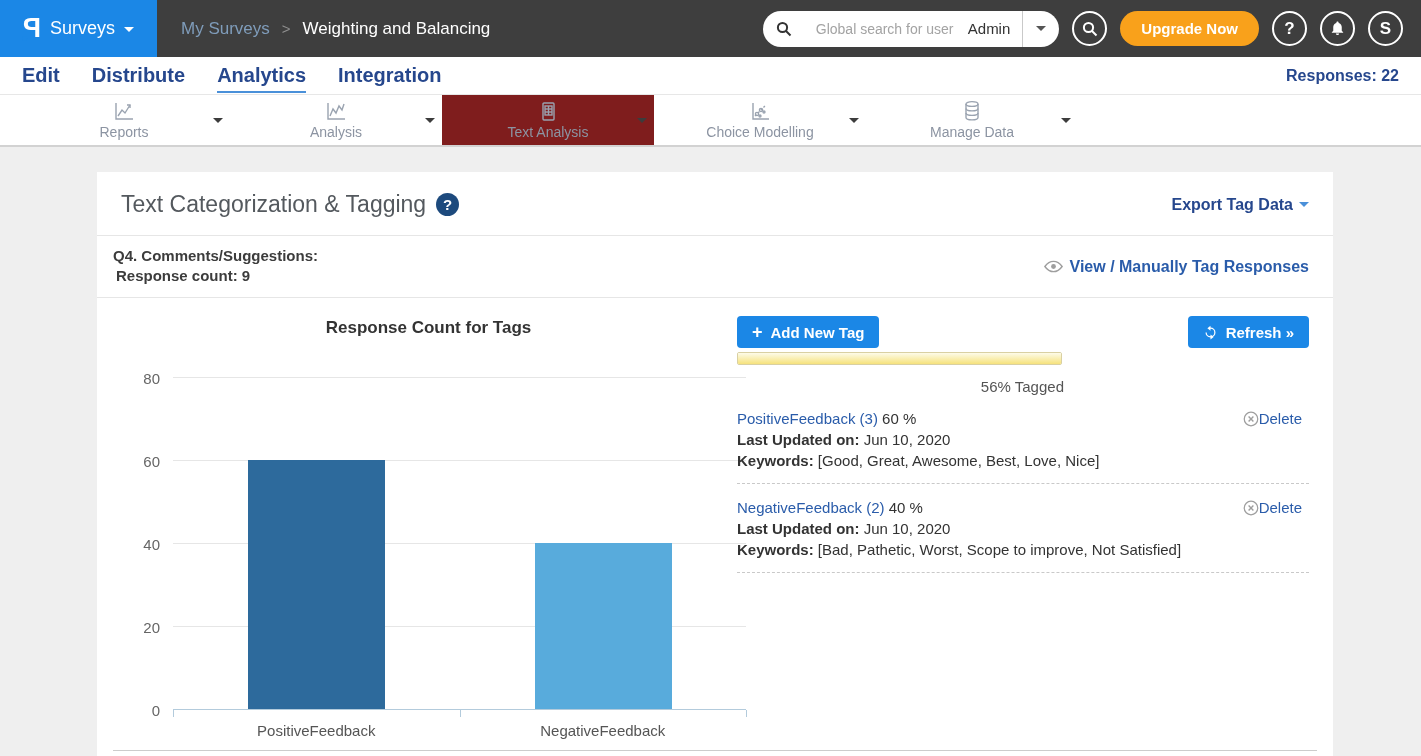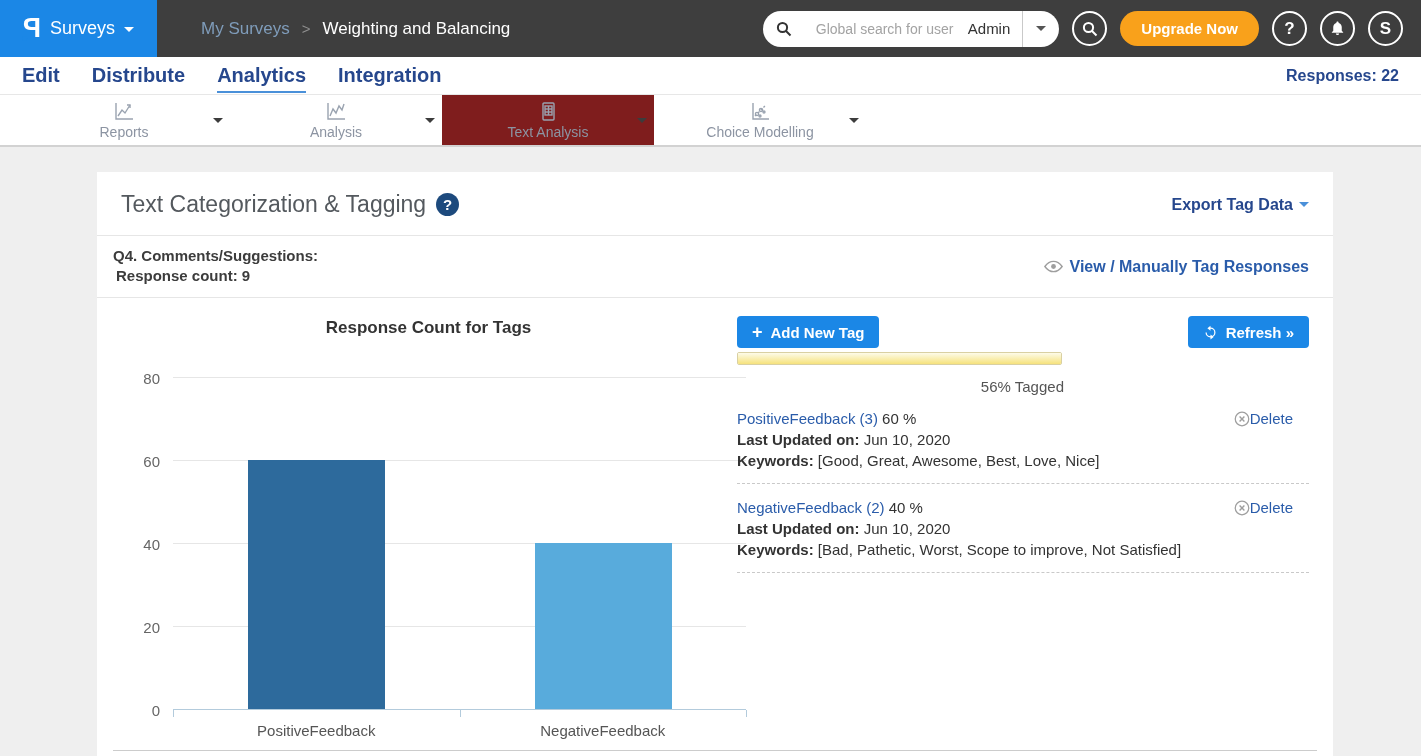--- a/index.html
+++ b/index.html
@@ -9,21 +9,21 @@
   
   .topbar { height:57px; background:#3e3e3e; display:flex; align-items:center; padding-right:18px; }
   .logo-box { width:157px; height:100%; background:#1b87e6; display:flex; align-items:center;
     justify-content:center; gap:9px; color:#fff; cursor:pointer; }
   .plogo { font-size:27px; font-weight:700; position:relative; line-height:1; transform:scaleX(-1); }
   .plogo::after { content:''; position:absolute; right:-1px; bottom:1px; width:5px; height:5px;
     background:#1b87e6; border-radius:50%; }
   .logo-label { font-size:18px; }
   .caret { width:0; height:0; border:5px solid transparent; display:inline-block; }
   .caret-white { border-top-color:#fff; margin-top:6px; }
-  .breadcrumb { margin-left:44px; font-size:17px; color:#7f9cba; display:flex; align-items:center; gap:12px; }
+  .breadcrumb { margin-left:24px; font-size:17px; color:#7f9cba; display:flex; align-items:center; gap:12px; }
   .crumb-sep { color:#8f8f8f; font-size:15px; }
   .crumb-current { color:#ffffff; }
 
   .search-pill { margin-left:auto; background:#fff; height:36px; border-radius:18px;
     display:flex; align-items:center; padding-left:13px; overflow:hidden; }
   .search-pill input { border:0; outline:none; width:148px; font-size:14px; color:#333;
     font-family:"Liberation Sans",sans-serif; margin-left:24px; }
   .search-pill input::placeholder { color:#a3a3a3; }
   .pill-scope { font-size:15px; color:#333; padding:0 12px 0 4px; }
   .pill-divider { width:1px; height:36px; background:#c9c9c9; }
@@ -100,21 +100,21 @@
   .plus-glyph { font-size:18px; font-weight:700; line-height:1; }
   .progress-track { width:325px; height:13px; margin-top:4px; border:1px solid #d9d0a2;
     border-radius:2px; overflow:hidden; background:#fbfbf6; }
   .progress-fill { height:100%; background:linear-gradient(180deg,#fdfbe9 0%,#f6e27c 100%); }
   .tagged-label { width:327px; text-align:right; font-size:15px; color:#555; margin-top:13px; }
 
   .tag-entry { position:relative; margin-top:13px; font-size:15px; color:#333; line-height:21px; }
   .tag-link { color:#2a5caa; cursor:pointer; }
   .tag-pct { color:#333; }
   .bold { font-weight:700; }
-  .delete-btn { position:absolute; right:16px; top:0; display:flex; align-items:center; 
+  .delete-btn { position:absolute; right:7px; top:0; display:flex; align-items:center; 
     color:#2a5caa; font-size:15px; cursor:pointer;text-align:center; }
   .dashed-sep { border-bottom:1px dashed #c9c9c9; margin-top:12px; }
   .card-bottom-rule { position:absolute; bottom:5px; left:16px; right:16px; border-top:1px solid #cccccc; }
 </style>
 </head>
 <body>
 
 <div class="topbar">
   <div class="logo-box">
     <span class="plogo">P</span>
@@ -203,20 +203,32 @@
     <span class="subtab-main">
       <svg class="subicon" width="24" height="21" viewBox="0 0 24 21">
         <polyline points="5,2 5,18 21,18"></polyline>
           <line x1="7" y1="15" x2="17" y2="5" stroke-dasharray="2,2"></line>
         <circle cx="9" cy="13" r="1.6"></circle>
           <circle cx="13" cy="9" r="1.6"></circle>
           <circle cx="12" cy="15" r="1"></circle>
           <circle cx="16" cy="11" r="1"></circle>
       </svg>
       <span class="subtab-label">Choice Modelling</span>
+    </span>
+    <span class="caret"></span>
+  </div>
+  <div class="subtab">
+    <span class="subtab-main">
+      <svg class="subicon" width="24" height="22" viewBox="0 0 24 22">
+        <ellipse cx="12" cy="4" rx="6" ry="2.4"></ellipse>
+        <path d="M6 4v4.5c0 1.3 2.7 2.4 6 2.4s6-1.1 6-2.4V4"></path>
+        <path d="M6 8.5V13c0 1.3 2.7 2.4 6 2.4s6-1.1 6-2.4V8.5"></path>
+        <path d="M6 13v4.5c0 1.3 2.7 2.4 6 2.4s6-1.1 6-2.4V13"></path>
+      </svg>
+      <span class="subtab-label">Manage Data</span>
     </span>
     <span class="caret"></span>
   </div>
 </div>
 
 <div class="card">
 
   <div class="card-header">
     <h1 class="card-title">Text Categorization &amp; Tagging</h1>
     <span class="help-badge">?</span>

